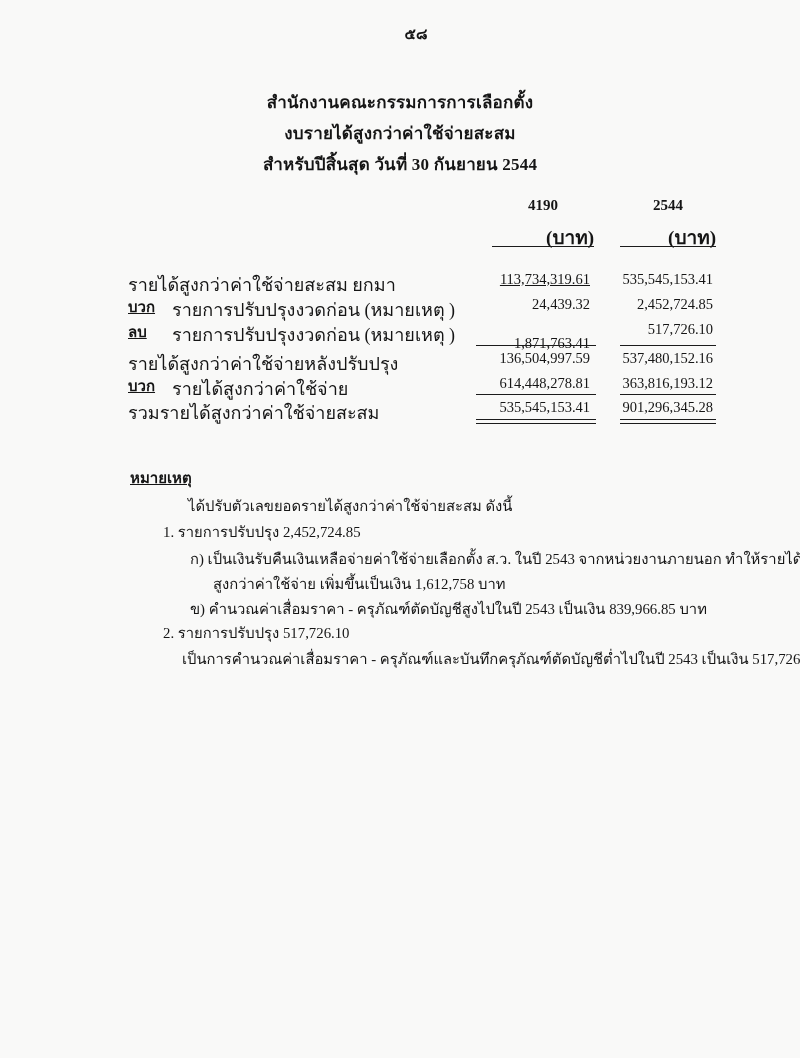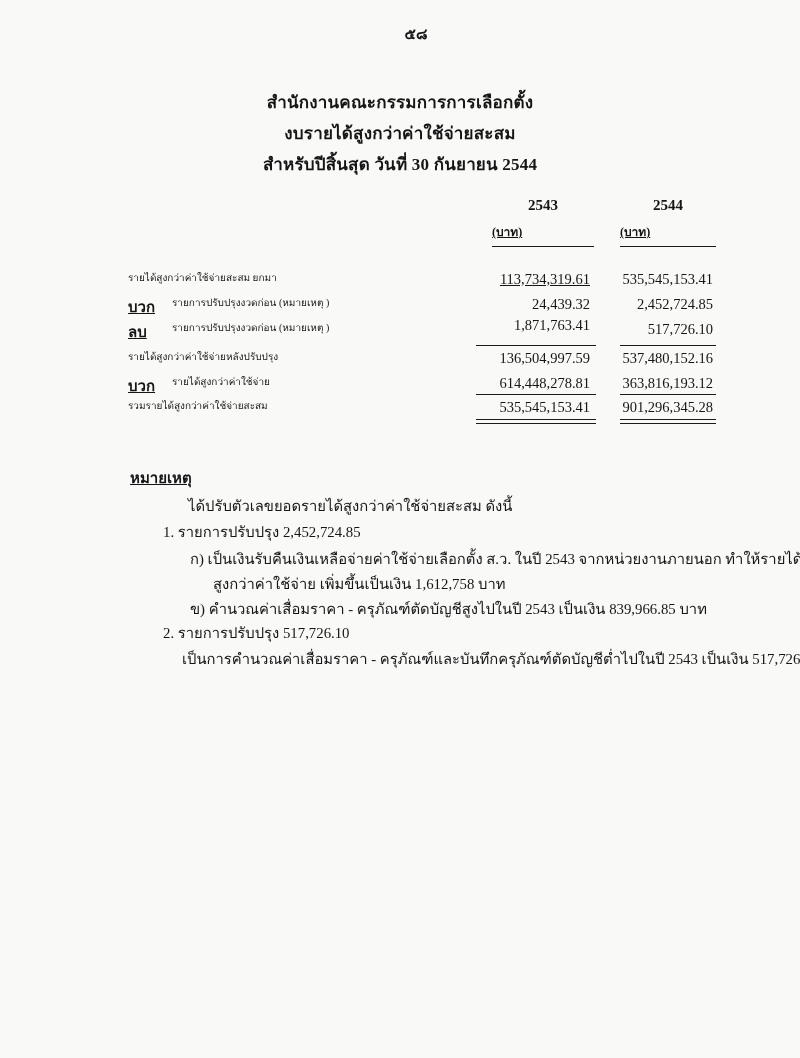--- a/index.html
+++ b/index.html
@@ -9,42 +9,42 @@
     background:#f9f9f8;
     color:#151515;
     font-family:"Liberation Serif","DejaVu Serif",serif;
     overflow:hidden;
   }
   .abs { position:absolute; white-space:nowrap; }
   .center { left:0; right:0; text-align:center; }
   .title-line { font-size:17px; font-weight:bold; letter-spacing:0.2px; }
   .pagenum { font-size:15px; font-weight:bold; }
   .hdr-year { font-size:15px; font-weight:bold; text-align:center; }
-  .hdr-unit { font-size:12px; font-weight:bold; text-align:left; text-decoration:underline; }
-  .row-label { font-size:10px; }
+  .hdr-unit { font-size:19px; font-weight:bold; text-align:right; }
+  .row-label { font-size:18px; }
   .row-prefix { font-size:15px; font-weight:bold; text-decoration:underline; }
   .num { font-size:14.5px; text-align:right; }
   .rule { position:absolute; border-top:1.6px solid #1c1c1c; height:0; }
   .rule-double { position:absolute; height:3px; border-top:1.8px solid #1c1c1c; border-bottom:1px solid #1c1c1c; }
   .note { font-size:14.8px; }
   .note-head { font-size:15px; font-weight:bold; text-decoration:underline; }
 </style>
 </head>
 <body>
 
 <div class="page">
 
   <div class="abs pagenum" style="top:22px; left:392px; width:48px; text-align:center;">๕๘</div>
 
   <div class="abs center title-line" style="top:88px;">สำนักงานคณะกรรมการการเลือกตั้ง</div>
   <div class="abs center title-line" style="top:119px;">งบรายได้สูงกว่าค่าใช้จ่ายสะสม</div>
   <div class="abs center title-line" style="top:150px;">สำหรับปีสิ้นสุด วันที่ 30 กันยายน 2544</div>
 
   <div>
-    <div class="abs hdr-year" style="top:197px; left:492px; width:102px;">2543</div>
+    <div class="abs hdr-year" style="top:197px; left:492px; width:102px;">4190</div>
     <div class="abs hdr-year" style="top:197px; left:620px; width:96px;">2544</div>
     <div class="abs hdr-unit" style="top:222px; left:492px; width:102px;">(บาท)</div>
     <div class="abs hdr-unit" style="top:222px; left:620px; width:96px;">(บาท)</div>
     <div class="rule" style="top:246px; left:492px; width:102px;"></div>
     <div class="rule" style="top:246px; left:620px; width:96px;"></div>
   </div>
 
   <div>
 
     <div>
@@ -56,21 +56,21 @@
     <div>
       <span class="abs row-prefix" style="top:295px; left:128px;">บวก</span>
       <span class="abs row-label" style="top:295px; left:172px;">รายการปรับปรุงงวดก่อน (หมายเหตุ )</span>
       <span class="abs num" style="top:296px; left:440px; width:150px;">24,439.32</span>
       <span class="abs num" style="top:296px; left:563px; width:150px;">2,452,724.85</span>
     </div>
 
     <div>
       <span class="abs row-prefix" style="top:320px; left:128px;">ลบ</span>
       <span class="abs row-label" style="top:320px; left:172px;">รายการปรับปรุงงวดก่อน (หมายเหตุ )</span>
-      <span class="abs num" style="top:317px; left:440px; width:150px;">1,871,763.41</span>
+      <span class="abs num" style="top:335px; left:440px; width:150px;">1,871,763.41</span>
       <span class="abs num" style="top:321px; left:563px; width:150px;">517,726.10</span>
     </div>
 
     <div class="rule" style="top:345px; left:476px; width:120px;"></div>
     <div class="rule" style="top:345px; left:620px; width:96px;"></div>
 
     <div>
       <span class="abs row-label" style="top:349px; left:128px;">รายได้สูงกว่าค่าใช้จ่ายหลังปรับปรุง</span>
       <span class="abs num" style="top:350px; left:440px; width:150px;">136,504,997.59</span>
       <span class="abs num" style="top:350px; left:563px; width:150px;">537,480,152.16</span>

